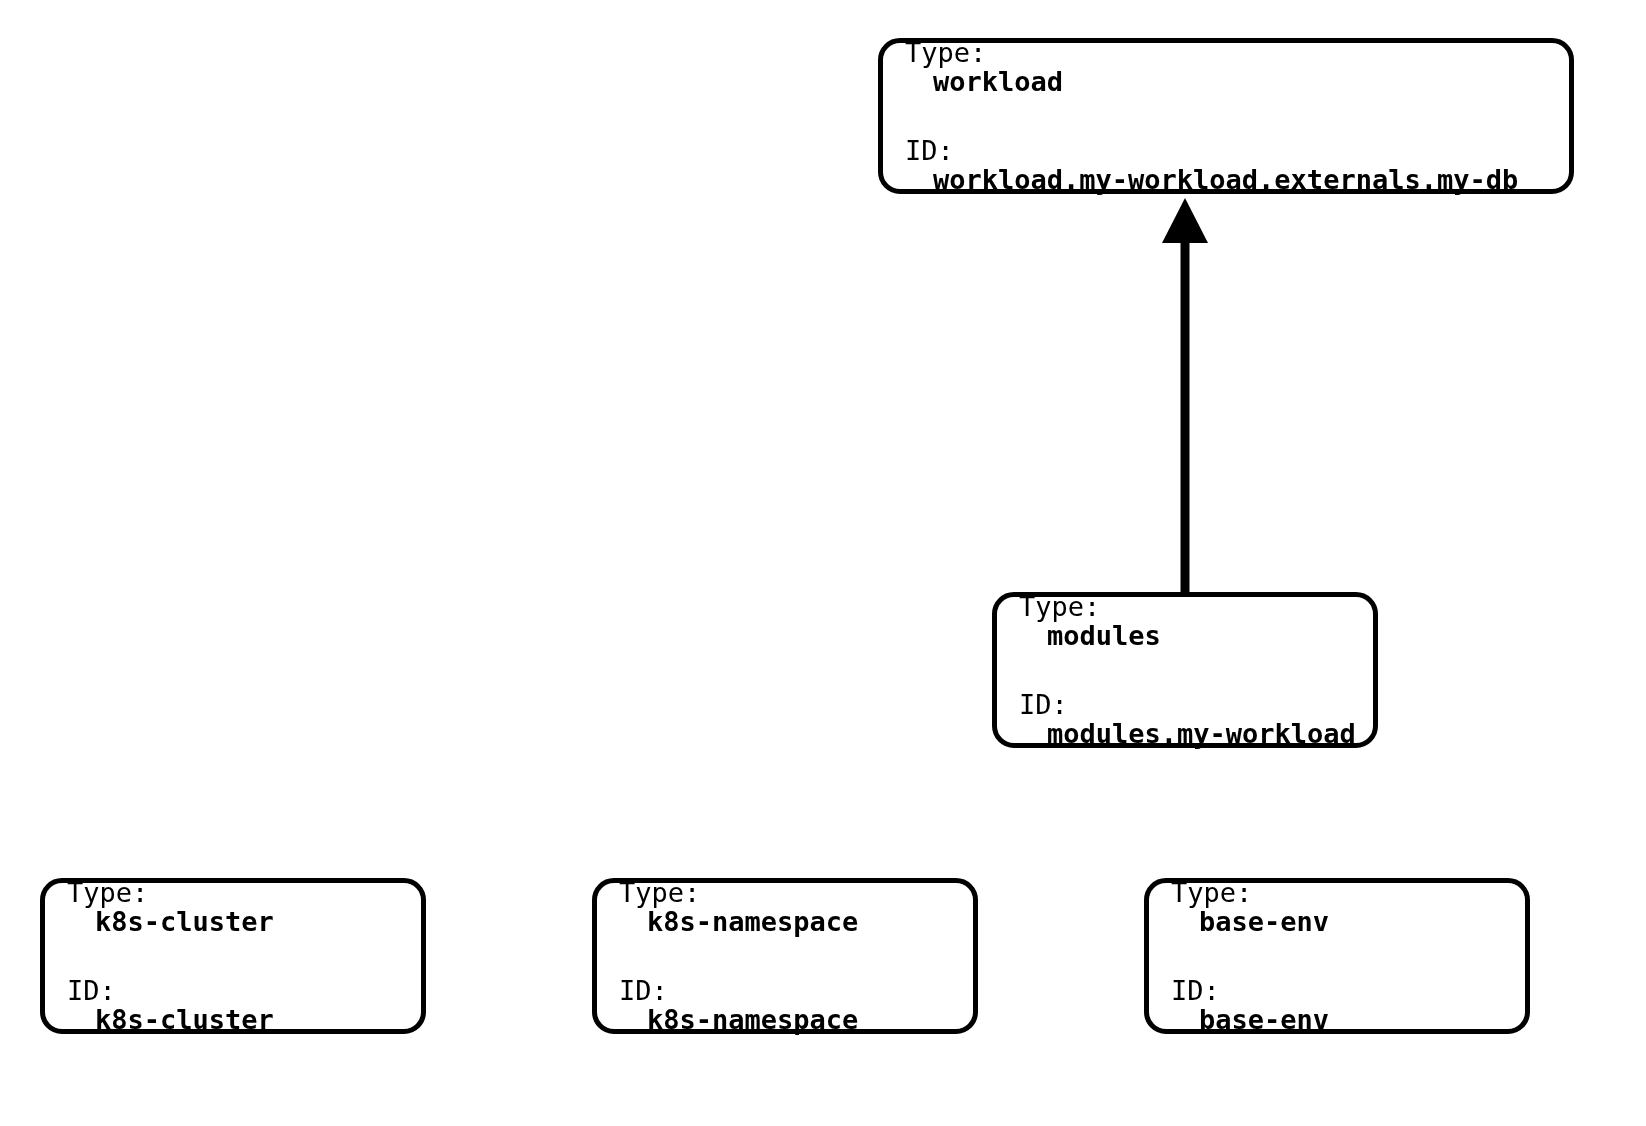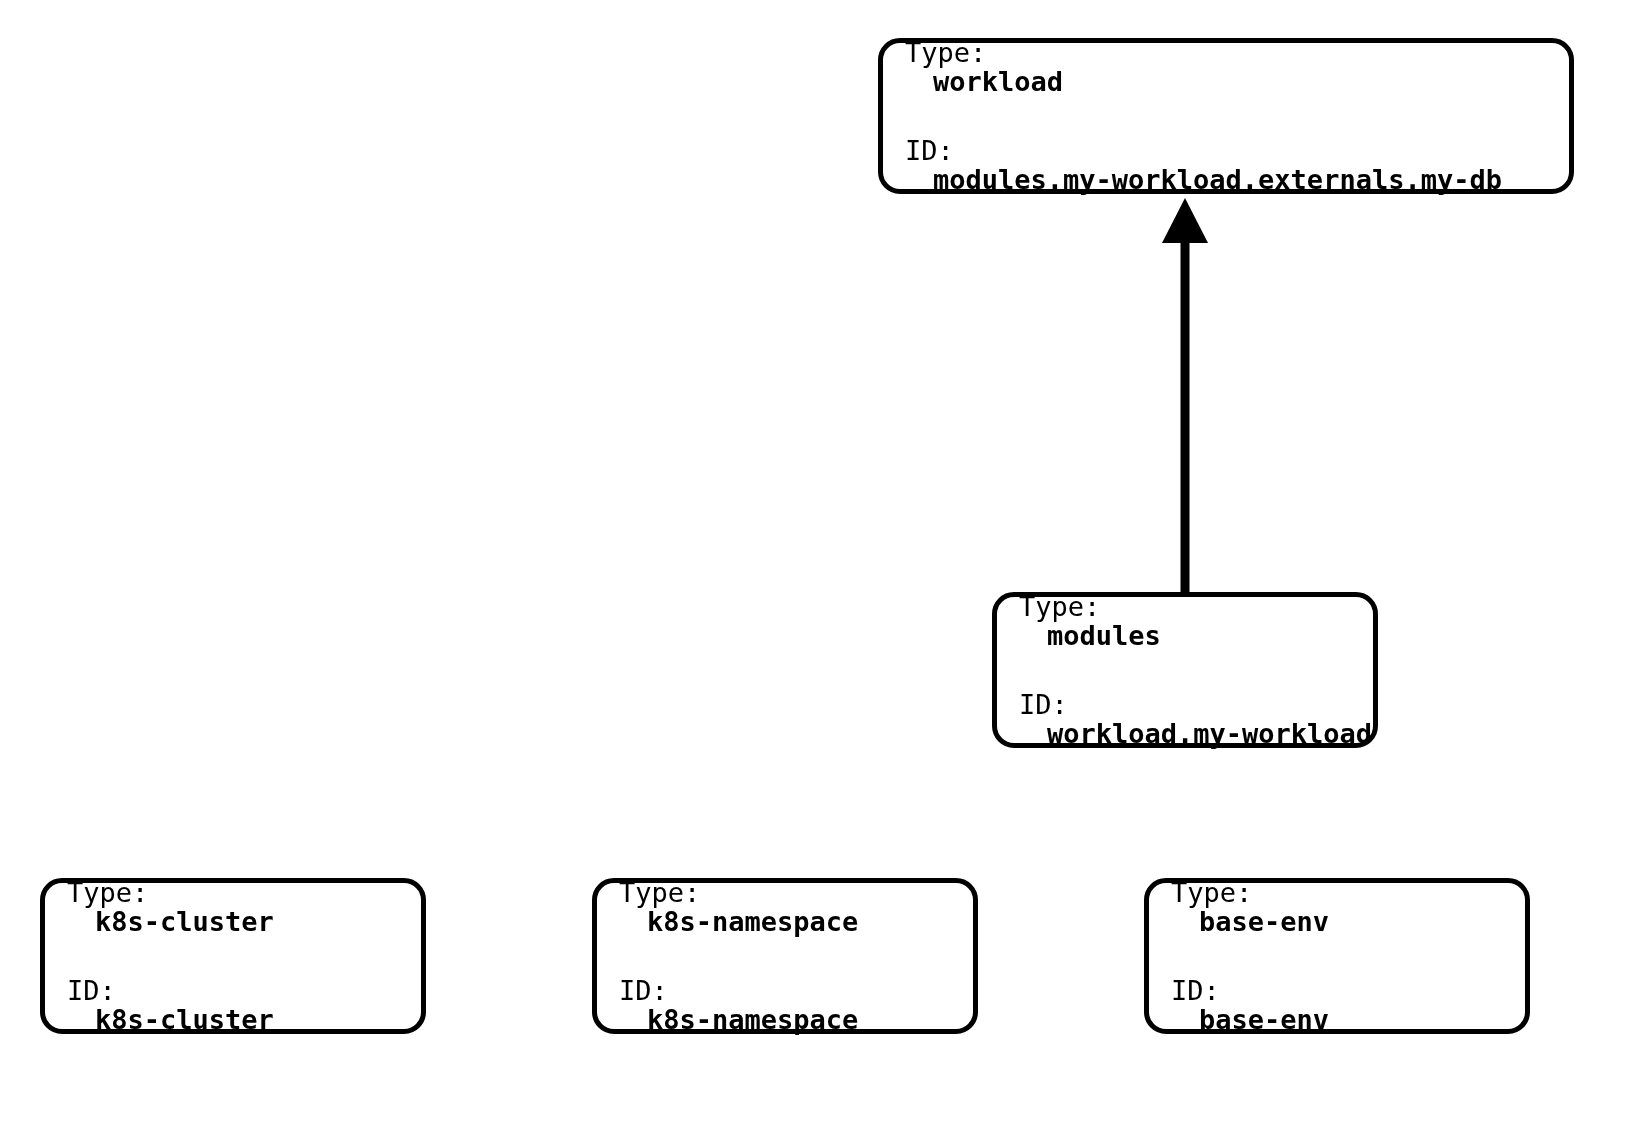--- a/index.html
+++ b/index.html
@@ -69,30 +69,30 @@
       <line x1="1185" y1="594" x2="1185" y2="240" stroke="#000000" stroke-width="9"></line>
       <polygon points="1185,198 1162,243 1208,243" fill="#000000"></polygon>
     </g>
   </svg>
 
   <div class="node" style="left:878px; top:38px; width:696px; height:156px;">
     <div class="node-inner">
       <span class="kv-key">Type:</span>
       <span class="kv-val">workload</span>
       <span class="kv-key second">ID:</span>
-      <span class="kv-val last">modules.my-workload.externals.my-db</span>
+      <span class="kv-val last">workload.my-workload.externals.my-db</span>
     </div>
   </div>
 
   <div class="node" style="left:992px; top:592px; width:386px; height:156px;">
     <div class="node-inner">
       <span class="kv-key">Type:</span>
       <span class="kv-val">modules</span>
       <span class="kv-key second">ID:</span>
-      <span class="kv-val last">workload.my-workload</span>
+      <span class="kv-val last">modules.my-workload</span>
     </div>
   </div>
 
   <div class="node" style="left:40px; top:878px; width:386px; height:156px;">
     <div class="node-inner">
       <span class="kv-key">Type:</span>
       <span class="kv-val">k8s-cluster</span>
       <span class="kv-key second">ID:</span>
       <span class="kv-val last">k8s-cluster</span>
     </div>

